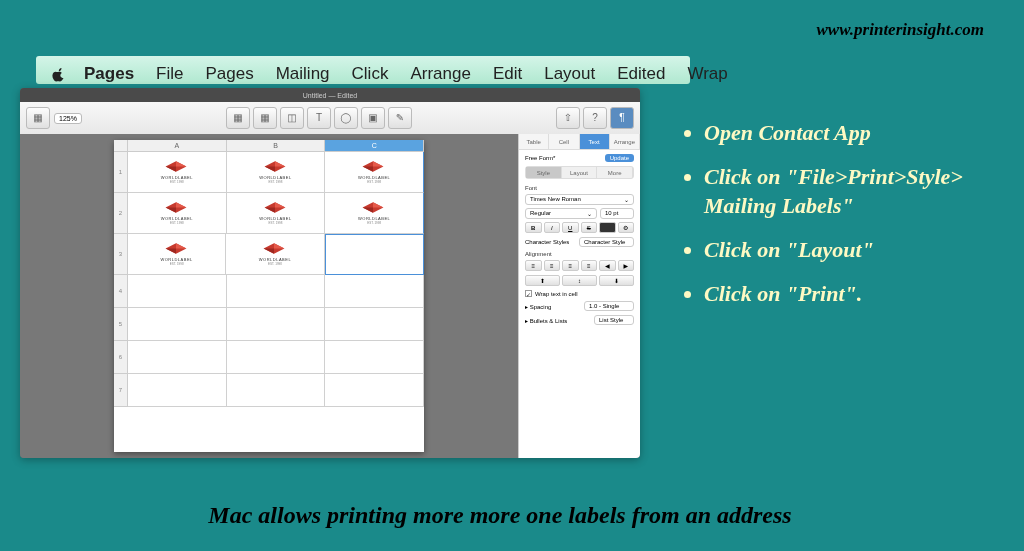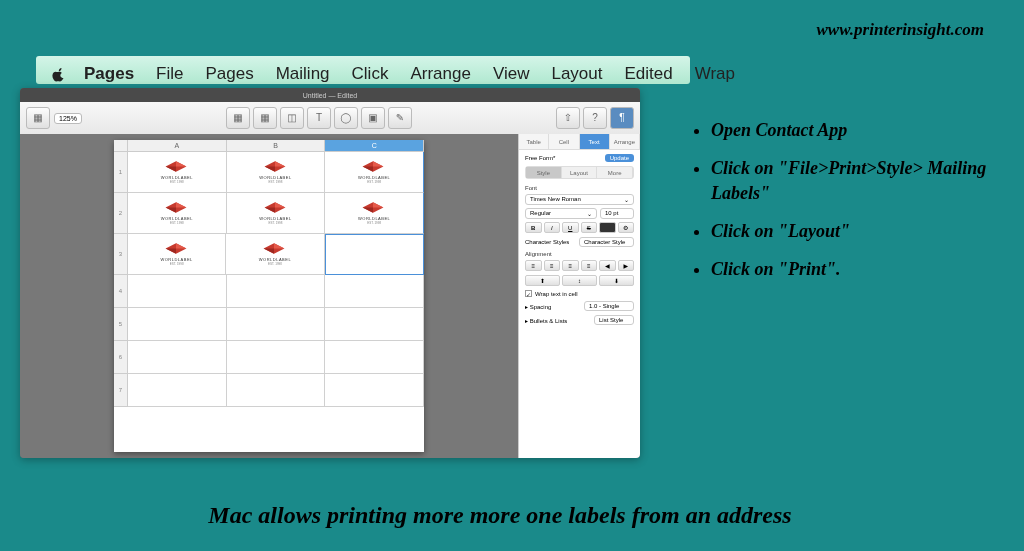--- a/index.html
+++ b/index.html
@@ -295,27 +295,26 @@
     position: absolute;
     top: 118px;
     left: 680px;
     width: 340px;
   }
   .instructions ul {
     list-style: disc;
     padding-left: 24px;
   }
   .instructions li {
-    font-size: 18px;
+    font-size: 22px;
     font-weight: bold;
     font-style: italic;
-    color: #000000;
+    color: #fef9c3;
     margin-bottom: 14px;
     line-height: 1.35;
-    margin-left: 7px;
   }
   .caption {
     position: absolute;
     bottom: 18px;
     left: 120px;
     width: 760px;
     text-align: center;
     font-size: 24px;
     font-weight: bold;
     font-style: italic;
@@ -333,21 +332,21 @@
     <svg viewBox="0 0 16 16">
         <path fill="#222" d="M12.5 12c-.4.9-.9 1.8-1.7 2.5-.6.6-1.3.9-2 .9-.6 0-1-.2-1.7-.2s-1.1.2-1.7.2c-.8 0-1.5-.4-2.1-1-1.4-1.5-2.5-4.3-1.5-6.7.5-1.2 1.6-2 2.8-2 .7 0 1.3.3 1.8.3.4 0 1.1-.3 1.9-.3 1 0 2 .5 2.6 1.4-2.3 1.3-1.9 4.4.6 4.9zM9.8 4.3c.5-.6.8-1.4.7-2.3-.7.1-1.5.5-2 1.1-.5.5-.8 1.3-.7 2.1.8.1 1.5-.4 2-.9z"></path>
       </svg>
   </span>
   <span class="menu-item bold">Pages</span>
   <span class="menu-item">File</span>
   <span class="menu-item">Pages</span>
   <span class="menu-item">Mailing</span>
   <span class="menu-item">Click</span>
   <span class="menu-item">Arrange</span>
-  <span class="menu-item">View</span>
+  <span class="menu-item">Edit</span>
   <span class="menu-item">Layout</span>
   <span class="menu-item">Edited</span>
   <span class="menu-item">Wrap</span>
 </div>
 
 <div class="app-window">
   <div class="title-bar">
     <span>Untitled — Edited</span>
   </div>
   <div class="toolbar">

